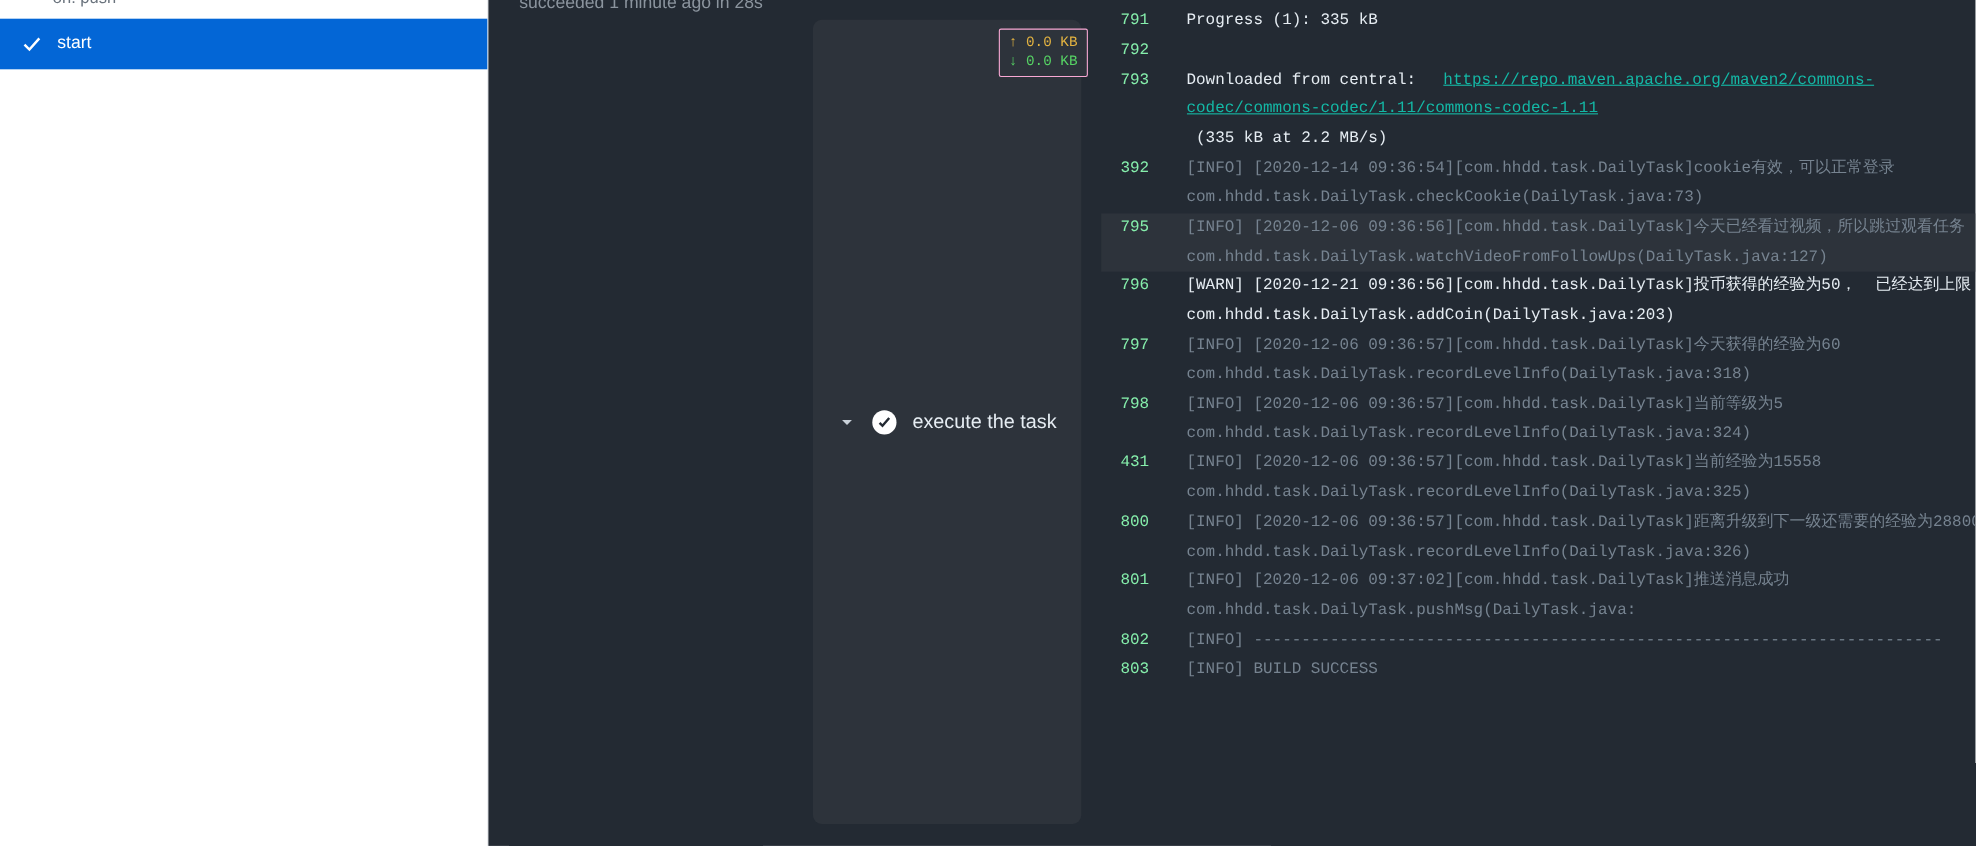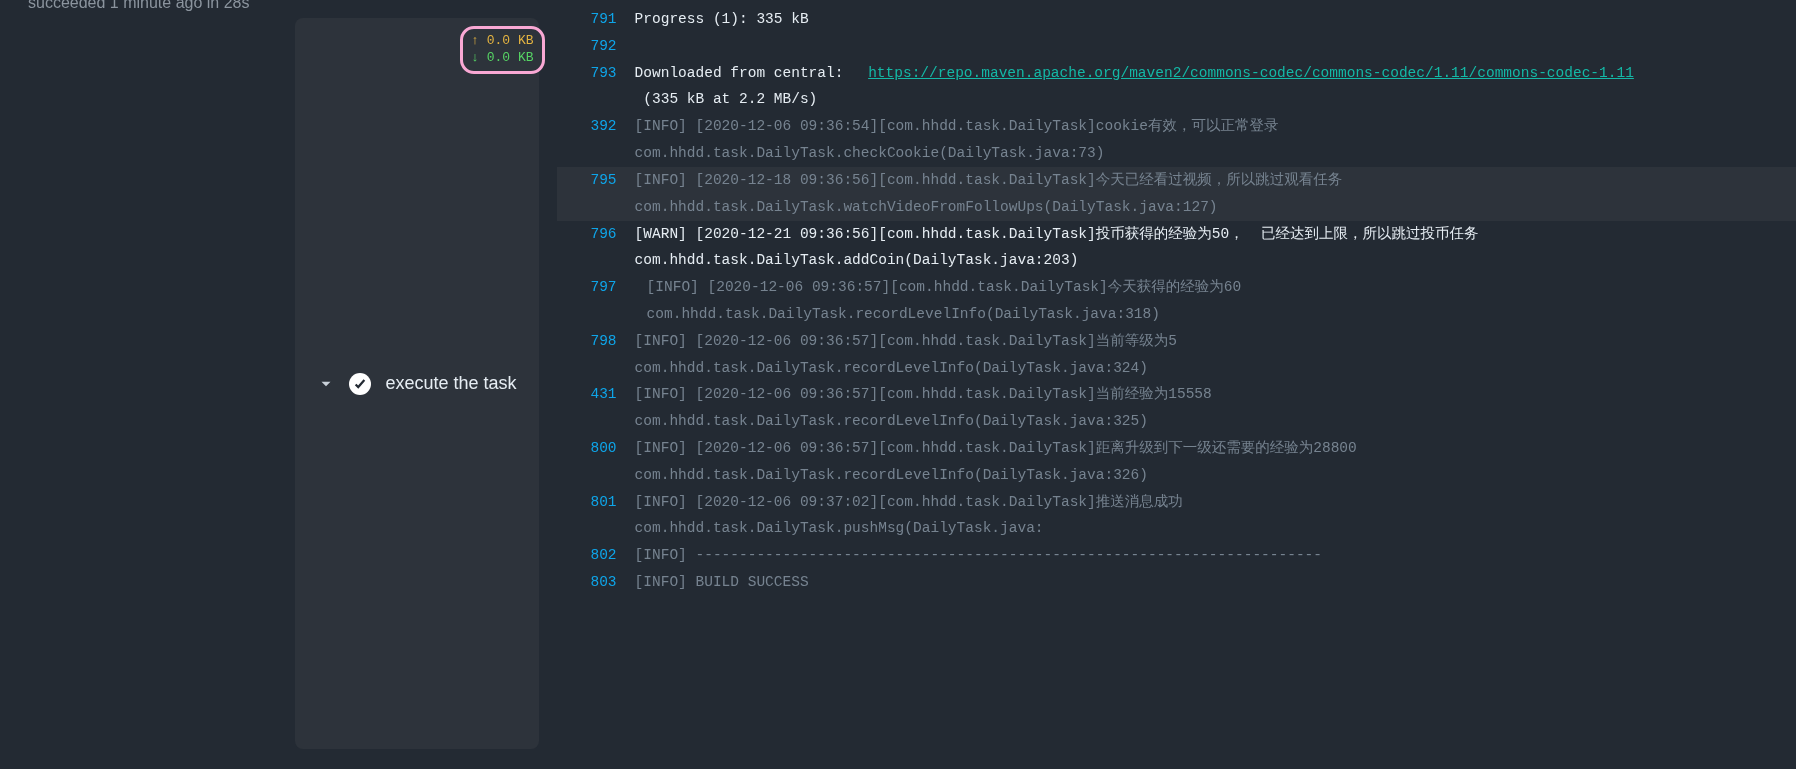--- a/index.html
+++ b/index.html
@@ -69,22 +69,22 @@
     background: #fff;
     border-radius: 50%;
     display:flex; align-items:center; justify-content:center;
   }
   .step-check svg { width: 14px; height: 14px; color: #232a33; }
   .step-title { font-size: 18px; color: #e6edf3; }
   .size-badge {
     position: absolute;
     right: -6px; top: 8px;
     background: #2d333b;
-    border: 3px solid #f9a8d4;
-    border-radius: 14px;
+    border: 1px solid #f9a8d4;
+    border-radius: 2px;
     padding: 4px 8px;
     font-family: "SFMono-Regular", Consolas, "Liberation Mono", Menlo, monospace;
     font-size: 13px;
     line-height: 1.3;
   }
   .size-up { color: #e3b341; }
   .size-dn { color: #56d364; }
   .log-area {
     flex:1;
     overflow: hidden;
@@ -93,38 +93,49 @@
     line-height: 1.85;
     padding-top: 6px;
   }
   .log-row {
     display: flex;
     padding: 0 0 0 18px;
   }
   .log-row.hover, .log-row.highlight { background: #2d333b; }
   .lineno {
     width: 60px;
-    text-align: right;
-    color: #0ea5e9;
+    text-align: left;
+    color: #86efac;
     flex-shrink: 0;
     padding-right: 18px;
     user-select: none;
   }
   .linetext {
     color: #e6edf3;
     white-space: pre;
     overflow: hidden;
   }
   .linetext.dim { color: #768390; }
   .linetext a { color: #14b8a6; text-decoration: underline; margin-left: 16px; }
 </style>
 </head>
 <body>
 
 <div class="layout">
+  <aside class="sidebar">
+    <div class="trigger">on: push</div>
+    <div class="job-item">
+      <span class="job-check">
+        <svg viewBox="0 0 16 16" fill="none" stroke="currentColor" stroke-width="2">
+            <path d="M2 8.5l4 4 8-9"></path>
+          </svg>
+      </span>
+      <span>start</span>
+    </div>
+  </aside>
 
   <main class="main">
     <div class="status-line">succeeded 1 minute ago in 28s</div>
 
     <div class="step-header">
       <span class="chevron">
         <svg viewBox="0 0 16 16" fill="currentColor">
             <path d="M4 6l4 4 4-4z"></path>
           </svg>
       </span>
@@ -149,36 +160,36 @@
           <span class="lineno">792</span>
           <span class="linetext"></span>
         </div>
         <div class="log-row">
           <span class="lineno">793</span>
           <span class="linetext" style="white-space: pre-wrap;">Downloaded from central: <a href="#">https://repo.maven.apache.org/maven2/commons-codec/commons-codec/1.11/commons-codec-1.11</a>
  (335 kB at 2.2 MB/s)</span>
         </div>
         <div class="log-row">
           <span class="lineno">392</span>
-          <span class="linetext dim" style="white-space: pre;">[INFO] [2020-12-06 09:36:54][com.hhdd.task.DailyTask]cookie有效，可以正常登录
+          <span class="linetext dim" style="white-space: pre;">[INFO] [2020-12-14 09:36:54][com.hhdd.task.DailyTask]cookie有效，可以正常登录
 com.hhdd.task.DailyTask.checkCookie(DailyTask.java:73)</span>
         </div>
         <div class="log-row highlight">
           <span class="lineno">795</span>
-          <span class="linetext dim" style="white-space: pre;">[INFO] [2020-12-18 09:36:56][com.hhdd.task.DailyTask]今天已经看过视频，所以跳过观看任务
+          <span class="linetext dim" style="white-space: pre;">[INFO] [2020-12-06 09:36:56][com.hhdd.task.DailyTask]今天已经看过视频，所以跳过观看任务
 com.hhdd.task.DailyTask.watchVideoFromFollowUps(DailyTask.java:127)</span>
         </div>
         <div class="log-row">
           <span class="lineno">796</span>
           <span class="linetext" style="white-space: pre;">[WARN] [2020-12-21 09:36:56][com.hhdd.task.DailyTask]投币获得的经验为50，  已经达到上限，所以跳过投币任务
 com.hhdd.task.DailyTask.addCoin(DailyTask.java:203)</span>
         </div>
         <div class="log-row">
           <span class="lineno">797</span>
-          <span class="linetext dim" style="white-space: pre; margin-left: 12px;">[INFO] [2020-12-06 09:36:57][com.hhdd.task.DailyTask]今天获得的经验为60
+          <span class="linetext dim" style="white-space: pre;">[INFO] [2020-12-06 09:36:57][com.hhdd.task.DailyTask]今天获得的经验为60
 com.hhdd.task.DailyTask.recordLevelInfo(DailyTask.java:318)</span>
         </div>
         <div class="log-row">
           <span class="lineno">798</span>
           <span class="linetext dim" style="white-space: pre;">[INFO] [2020-12-06 09:36:57][com.hhdd.task.DailyTask]当前等级为5
 com.hhdd.task.DailyTask.recordLevelInfo(DailyTask.java:324)</span>
         </div>
         <div class="log-row">
           <span class="lineno">431</span>
           <span class="linetext dim" style="white-space: pre;">[INFO] [2020-12-06 09:36:57][com.hhdd.task.DailyTask]当前经验为15558

